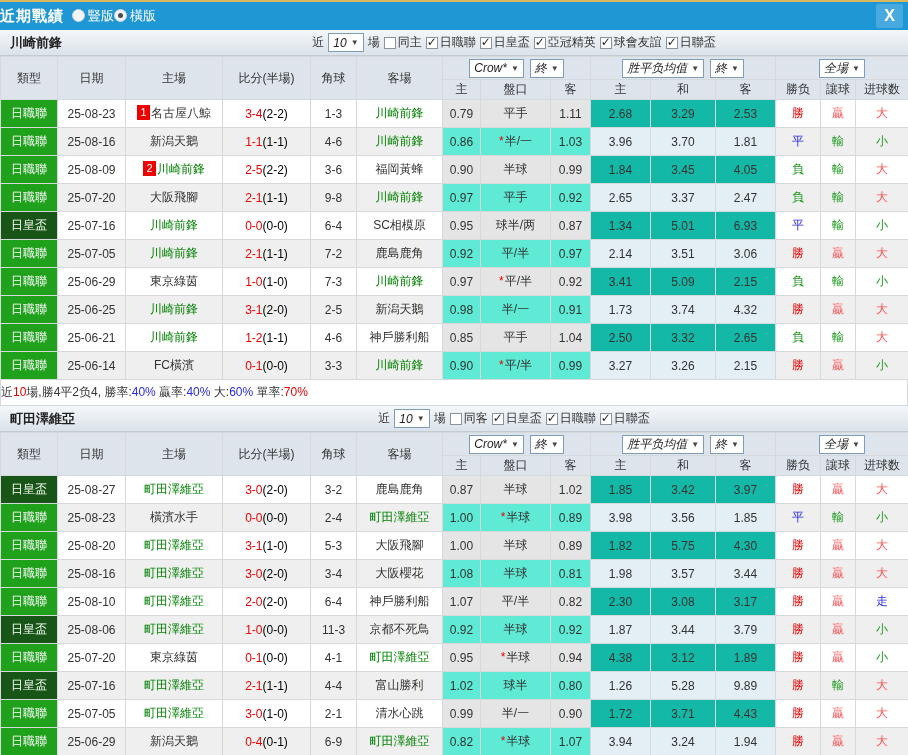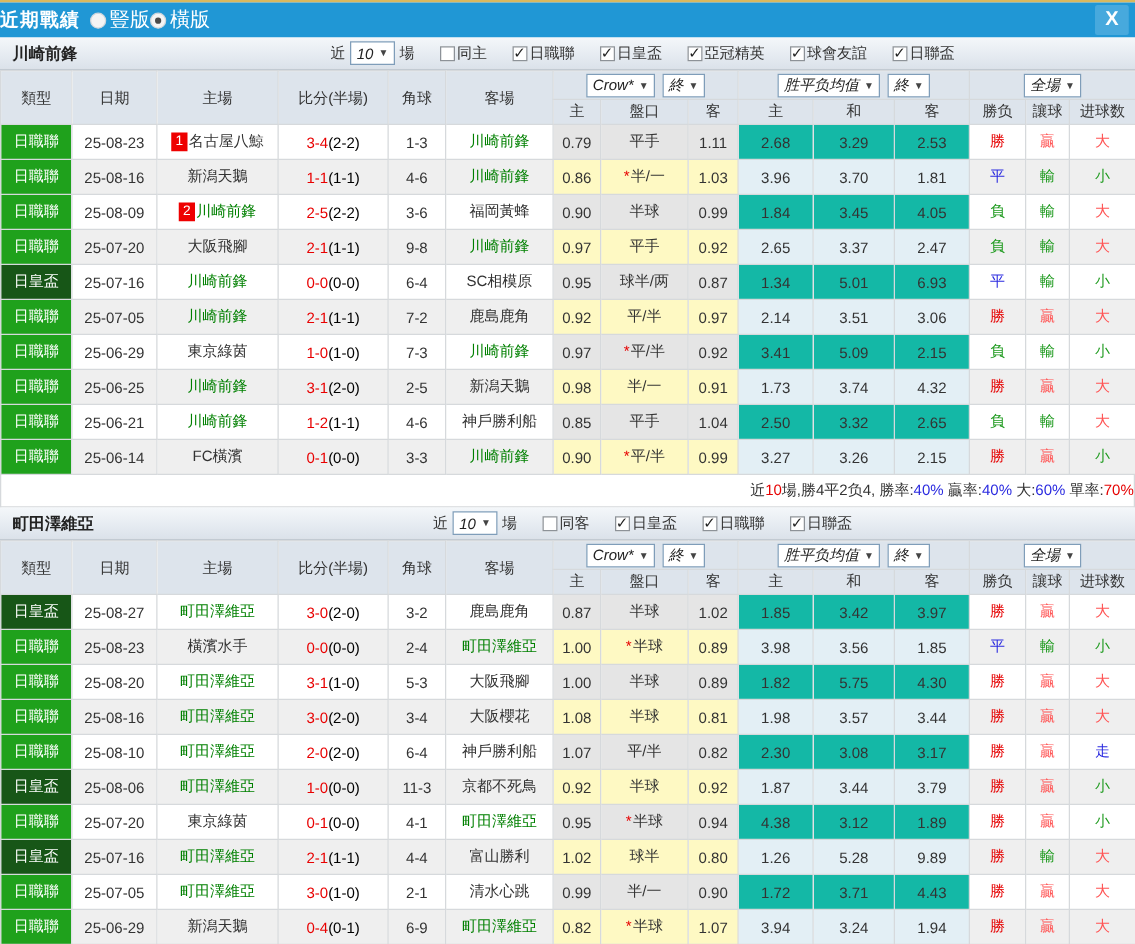--- a/index.html
+++ b/index.html
@@ -27,21 +27,21 @@
   .title { font-size: 15px; font-weight: bold; letter-spacing: 1px; }
   .radio-wrap { display: inline-flex; align-items: center; gap: 3px; cursor: default; }
   .radio {
     width: 13px; height: 13px; border-radius: 50%;
     background: #f4f4f4; border: 1px solid #cfd6dc; display: inline-block; position: relative;
   }
   .radio.checked::after {
     content: ""; position: absolute; left: 3px; top: 3px;
     width: 5px; height: 5px; border-radius: 50%; background: #4a4a4a;
   }
-  .radio-label { font-size: 16px; color: #fff; }
+  .radio-label { font-size: 13px; color: #fff; }
   .close-btn {
     position: absolute; right: 5px; top: 2px;
     width: 27px; height: 24px;
     background: #47a9dd; color: #fff;
     border: none; border-radius: 2px;
     font-size: 16px; font-weight: bold; line-height: 24px; text-align: center;
     font-family: "Liberation Sans", sans-serif; cursor: pointer;
   }
 
   
@@ -51,21 +51,21 @@
     border-bottom: 1px solid #c2cad2;
     display: flex; align-items: center;
   }
   .team { font-size: 13px; font-weight: bold; color: #222; margin-left: 10px; }
   .filters {
     position: absolute; left: 120px; right: 0; top: 0; bottom: 0;
     display: flex; align-items: center; justify-content: center; gap: 4px;
     white-space: nowrap;
   }
   .flabel { color: #333; }
-  .cb-wrap { display: inline-flex; align-items: center; gap: 2px; cursor: default; margin-left: 16px; }
+  .cb-wrap { display: inline-flex; align-items: center; gap: 2px; cursor: default; }
   .cb {
     width: 12px; height: 12px; background: #fff; border: 1px solid #8d9298;
     display: inline-block; position: relative;
   }
   .cb.checked::after {
     content: "\2713"; position: absolute; left: 0; top: -3px;
     font-size: 12px; font-weight: bold; color: #222;
   }
 
   
@@ -85,21 +85,21 @@
     border: 1px solid #d6d9dc; text-align: center;
     overflow: hidden; white-space: nowrap; font-weight: normal;
   }
   .grid thead th { background: #dde4ec; color: #333; font-size: 12px; }
   .grid tr.h1 th { height: 23px; }
   .grid tr.h2 th { height: 20px; }
   .grp-inner { display: inline-flex; gap: 6px; align-items: flex-start; }
   .grid tbody td { height: 28px; font-size: 12px; background: #fff; }
   .grid tbody tr.even td { background: #efefef; }
   .grid tbody td.odds { background: #e5e5e5; }
-  .grid tbody tr.even td.odds { background: #fef9c3; margin-left: 28px; }
+  .grid tbody tr.even td.odds { background: #5eead4; margin-left: 28px; }
   .grid tbody td.avg { background: #14b8a6; }
   .grid tbody tr.even td.avg { background: #e3eff5; }
 
   td.type { color: #fff; }
   td.type.league { background: #1fa11c !important; }
   td.type.cup { background: #175617 !important; }
 
   .tname { color: #333; }
   .tname.green { color: #008000; }
   .badge {
@@ -112,21 +112,21 @@
   .star { color: #e60000; font-style: normal; margin-right: 1px; }
 
   .c-red   { color: #e60000; }
   .c-pink  { color: #ff5454; }
   .c-green { color: #1d9a1d; }
   .c-blue  { color: #2a2ae0; }
   .c-dark  { color: #333; }
 
   
   .summary {
-    height: 26px; line-height: 25px; text-align: right;
+    height: 26px; line-height: 25px; text-align: left;
     background: #fff; border: 1px solid #d6d9dc; border-top: none;
     font-size: 12px;
   }
 </style>
 </head>
 <body>
 
 <div class="window">
   <div class="top-accent"></div>
 

